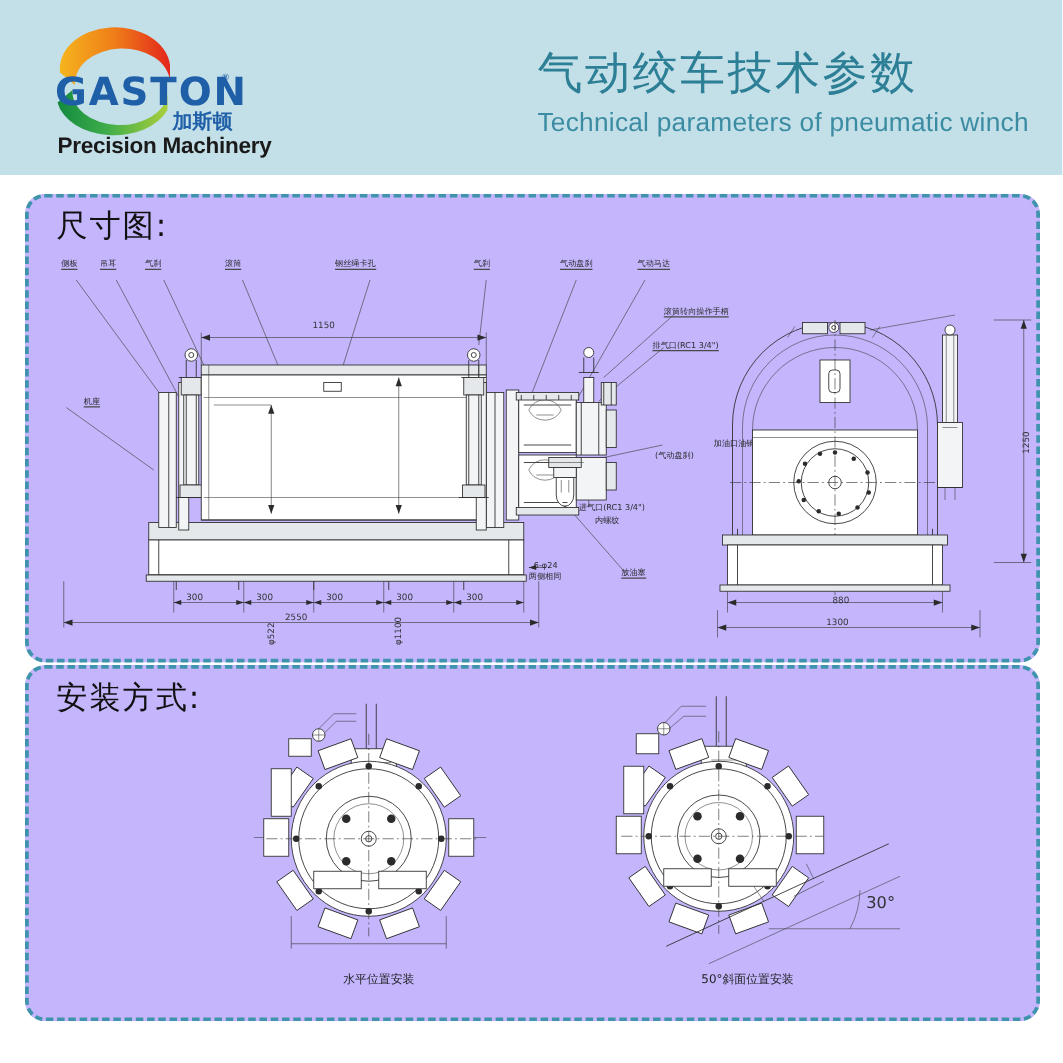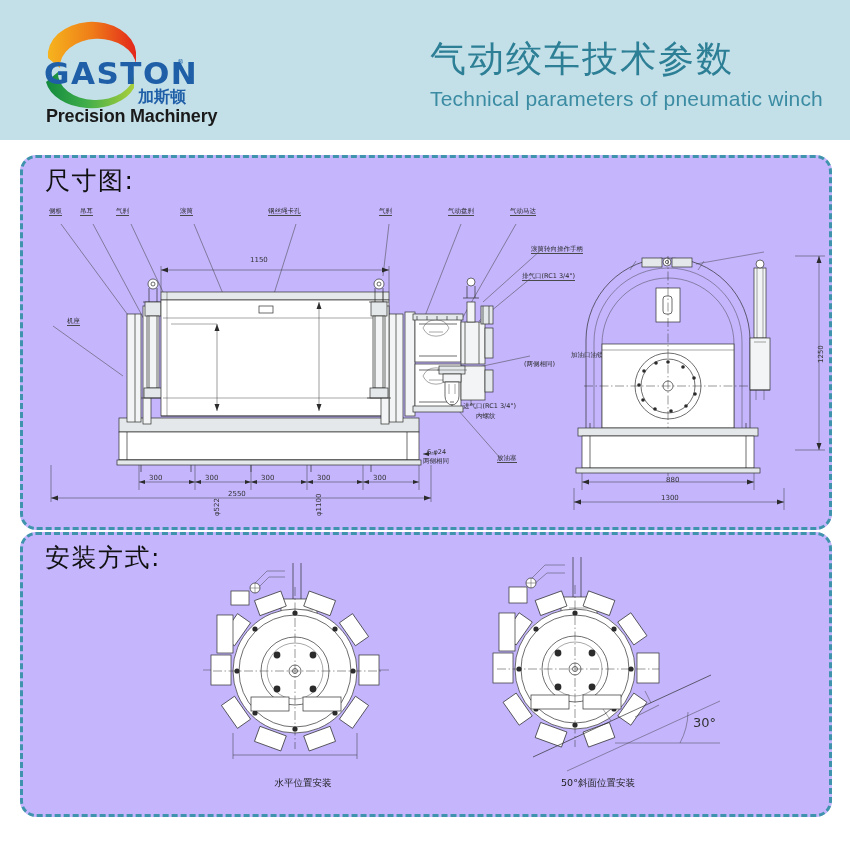--- a/index.html
+++ b/index.html
@@ -318,21 +318,21 @@
     <div class="cnlbl" style="left:57px;  top:50px;">吊耳</div>
     <div class="cnlbl" style="left:93px;  top:50px;">气刹</div>
     <div class="cnlbl" style="left:157px; top:50px;">滚筒</div>
     <div class="cnlbl" style="left:245px; top:50px;">钢丝绳卡孔</div>
     <div class="cnlbl" style="left:356px; top:50px;">气刹</div>
     <div class="cnlbl" style="left:425px; top:50px;">气动盘刹</div>
     <div class="cnlbl" style="left:487px; top:50px;">气动马达</div>
     <div class="cnlbl" style="left:508px; top:88px;">滚筒转向操作手柄</div>
     <div class="cnlbl" style="left:499px; top:115px;">排气口(RC1 3/4")</div>
     <div class="cnlbl nobar" style="left:500px; top:194px;margin-left:48px;">加油口油镜</div>
-    <div class="cnlbl nobar" style="left:501px; top:203px;">(两侧相同)</div>
+    <div class="cnlbl nobar" style="left:501px; top:203px;">(气动盘刹)</div>
     <div class="cnlbl nobar" style="left:440px; top:245px;">进气口(RC1 3/4")</div>
     <div class="cnlbl nobar" style="left:453px; top:255px;">内螺纹</div>
     <div class="cnlbl" style="left:474px; top:297px;text-align:right;">放油塞</div>
     <div class="cnlbl" style="left:18px;  top:160px;margin-left:26px;">机座</div>
     <div class="cnlbl nobar" style="left:404px; top:291px;">6-φ24</div>
     <div class="cnlbl nobar" style="left:400px; top:300px;">两侧相同</div>
 
     <div class="dim" style="left:227px; top:98px;">1150</div>
     <div class="dim vert" style="left:190px; top:358px;">φ522</div>
     <div class="dim vert" style="left:292px; top:358px;">φ1100</div>

